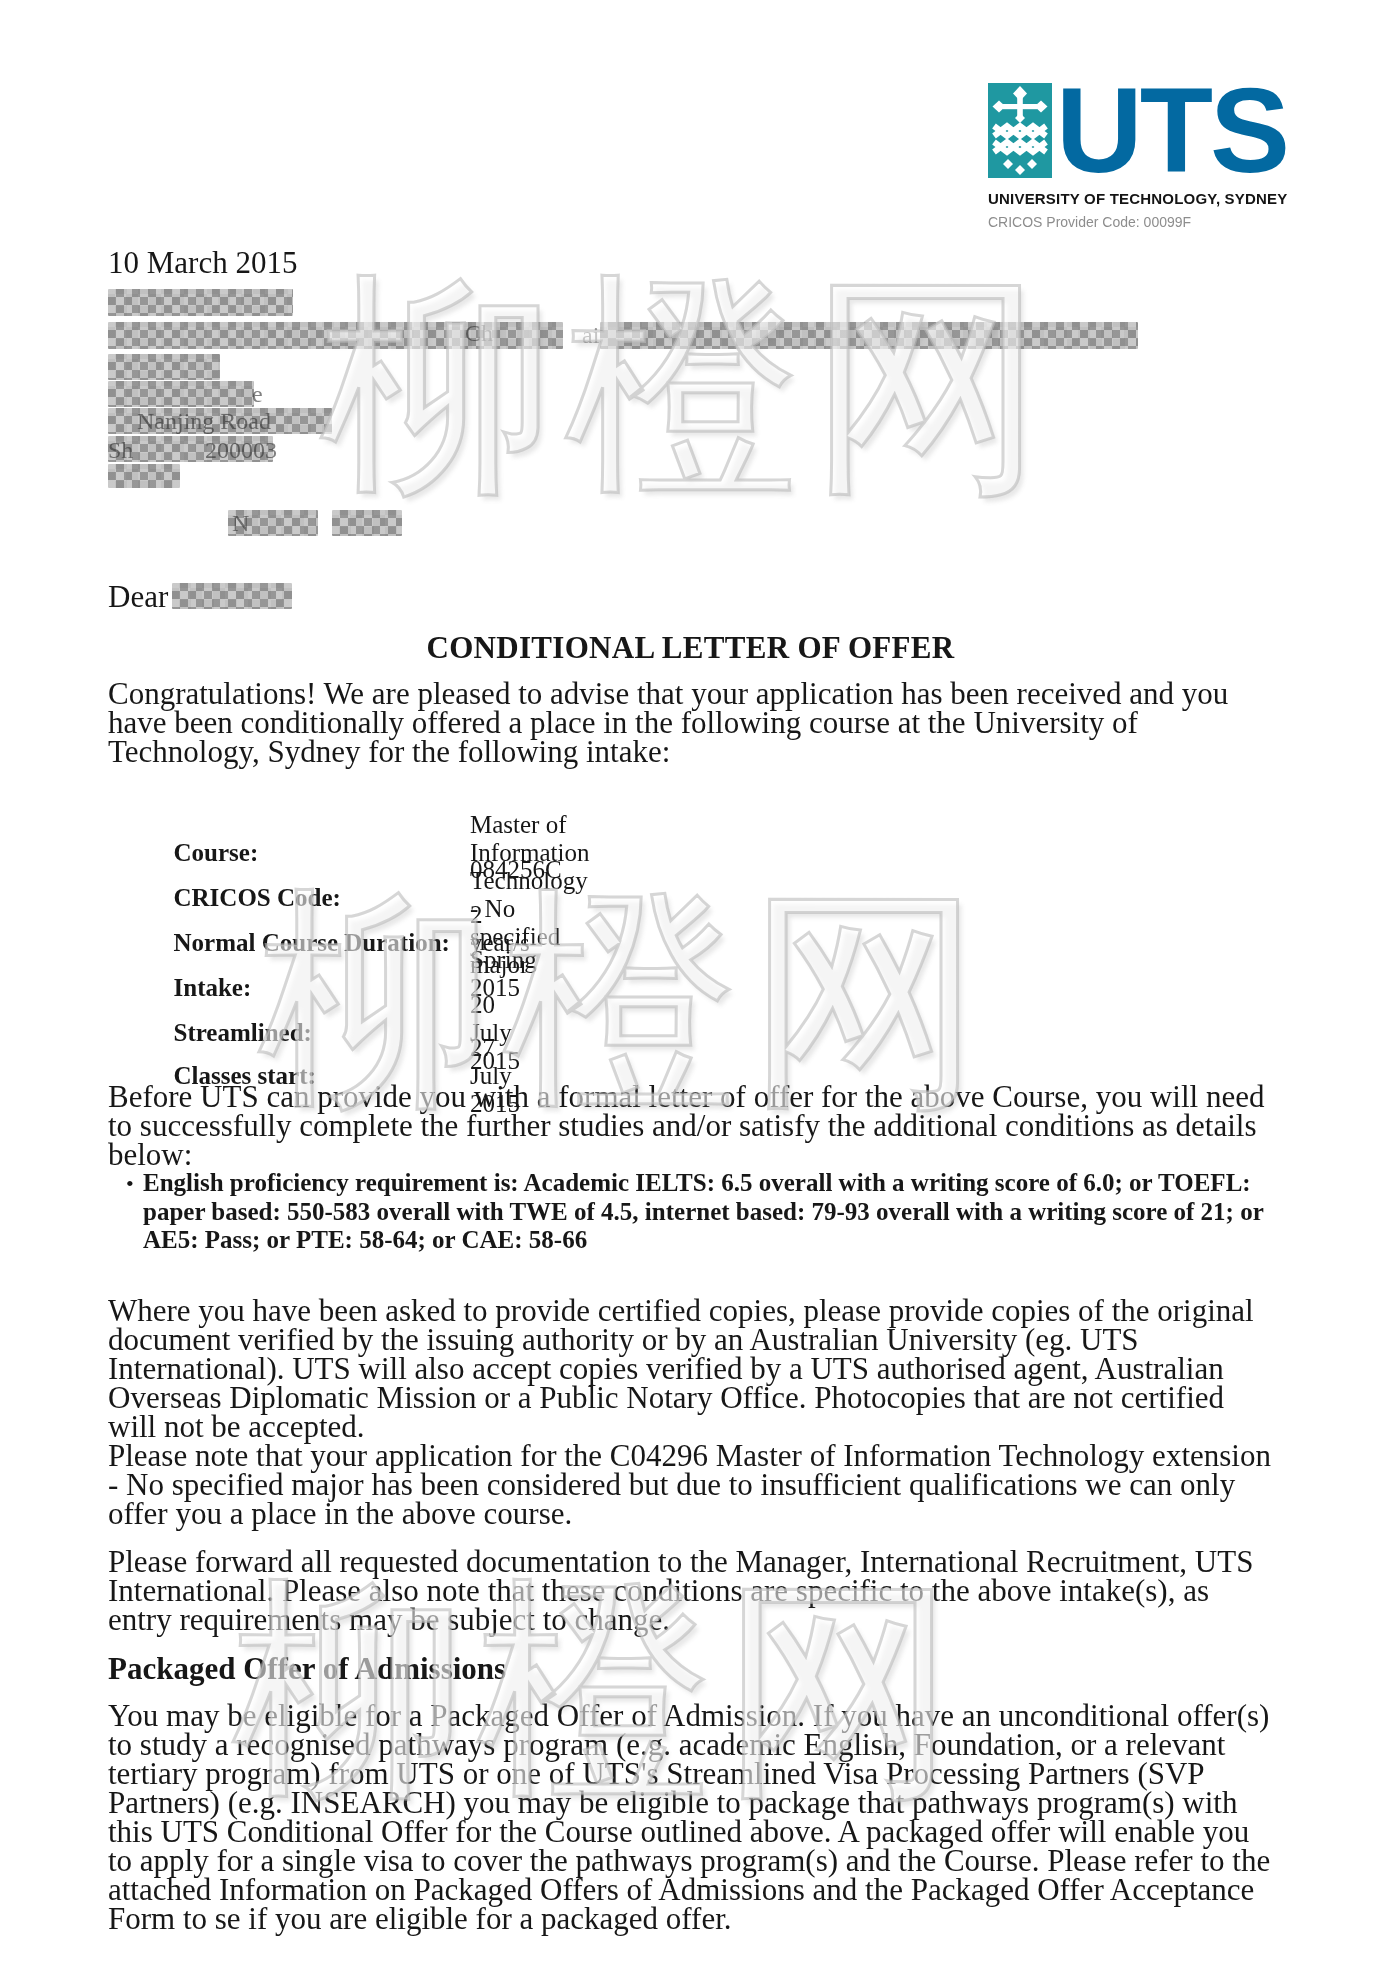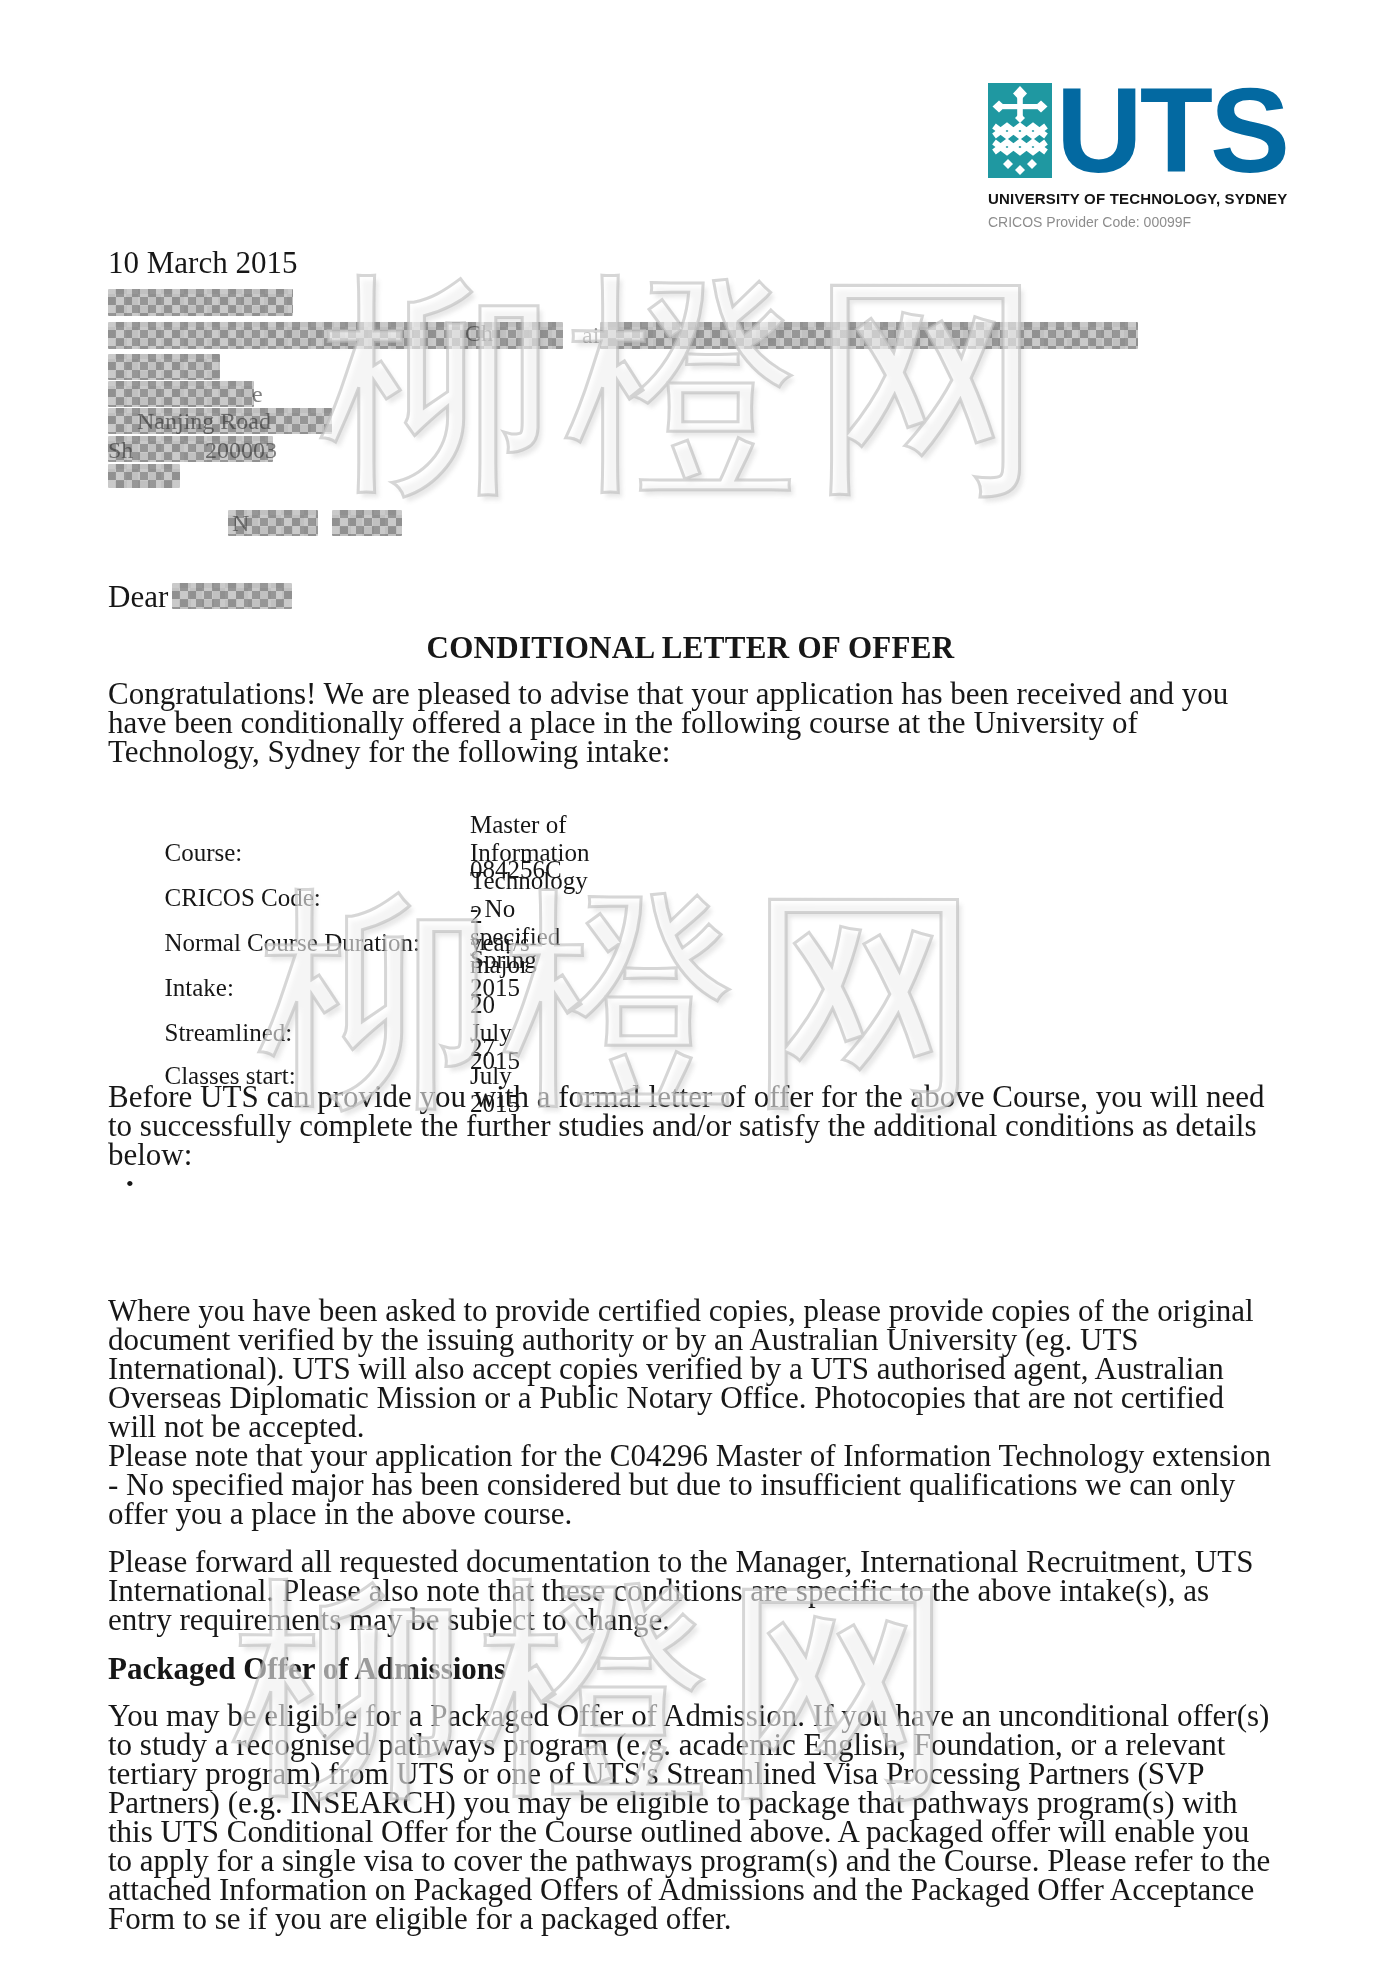--- a/index.html
+++ b/index.html
@@ -41,21 +41,21 @@
   .p-intro{top:679px;}
   .p-before{top:1082px;}
   .p-certified{top:1296px;}
   .p-note{top:1441px;}
   .p-forward{top:1547px;}
   .h-packaged{top:1654px;font-weight:700;}
   .p-packaged{top:1701px;}
   
   .ctable{left:127px;top:811px;width:1100px;z-index:1;}
   .trow{position:absolute;left:0;font-size:25px;line-height:28px;white-space:pre-wrap;}
-  .trow .lbl{font-weight:400;display:inline-block;}
+  .trow .lbl{font-weight:700;display:inline-block;margin-left:9px;}
   .trow .val{position:absolute;left:343px;top:0;font-weight:400;white-space:pre-wrap;}
   .r0{top:0px;}.r1{top:45px;}.r2{top:90px;}.r3{top:135px;}.r4{top:180px;}.r5{top:223px;}
   
   .bullet-dot{left:126px;top:1171px;font-size:22px;z-index:1;}
   .bullet-text{left:143px;top:1169px;width:1130px;font-size:25px;line-height:28.5px;font-weight:700;z-index:1;}
   
   .redact{
     position:absolute;z-index:2;border-radius:1px;
     background:
       repeating-conic-gradient(rgba(138,138,138,.85) 0% 25%, rgba(196,196,196,.8) 25% 50%) 0 0 / 16px 16px,
@@ -134,20 +134,21 @@
       <span class="val">20 July 2015</span>
     </div>
     <div class="trow r5">
       <span class="lbl">Classes start:</span>
       <span class="val">27 July 2015</span>
     </div>
   </div>
 
   <div class="abs txt p-before">Before UTS can provide you with a formal letter of offer for the above Course, you will need to successfully complete the further studies and/or satisfy the additional conditions as details below:</div>
   <div class="abs bullet-dot">•</div>
+  <div class="abs bullet-text">English proficiency requirement is: Academic IELTS: 6.5 overall with a writing score of 6.0; or TOEFL: paper based: 550-583 overall with TWE of 4.5, internet based: 79-93 overall with a writing score of 21; or AE5: Pass; or PTE: 58-64; or CAE: 58-66</div>
 
   <div class="abs txt p-certified">Where you have been asked to provide certified copies, please provide copies of the original document verified by the issuing authority or by an Australian University (eg. UTS International). UTS will also accept copies verified by a UTS authorised agent, Australian Overseas Diplomatic Mission or a Public Notary Office. Photocopies that are not certified will not be accepted.</div>
   <div class="abs txt p-note">Please note that your application for the C04296 Master of Information Technology extension - No specified major has been considered but due to insufficient qualifications we can only offer you a place in the above course.</div>
   <div class="abs txt p-forward">Please forward all requested documentation to the Manager, International Recruitment, UTS International. Please also note that these conditions are specific to the above intake(s), as entry requirements may be subject to change.</div>
 
   <div class="abs txt h-packaged">Packaged Offer of Admissions</div>
   <div class="abs txt p-packaged">You may be eligible for a Packaged Offer of Admission. If you have an unconditional offer(s) to study a recognised pathways program (e.g. academic English, Foundation, or a relevant tertiary program) from UTS or one of UTS's Streamlined Visa Processing Partners (SVP Partners) (e.g. INSEARCH) you may be eligible to package that pathways program(s) with this UTS Conditional Offer for the Course outlined above. A packaged offer will enable you to apply for a single visa to cover the pathways program(s) and the Course. Please refer to the attached Information on Packaged Offers of Admissions and the Packaged Offer Acceptance Form to se if you are eligible for a packaged offer.</div>
 
 <div class="redact" style="left: 108px; top: 289px; width: 185px; height: 27px;"></div>
     <div class="redact" style="left: 108px; top: 322px; width: 455px; height: 27px;"></div>

